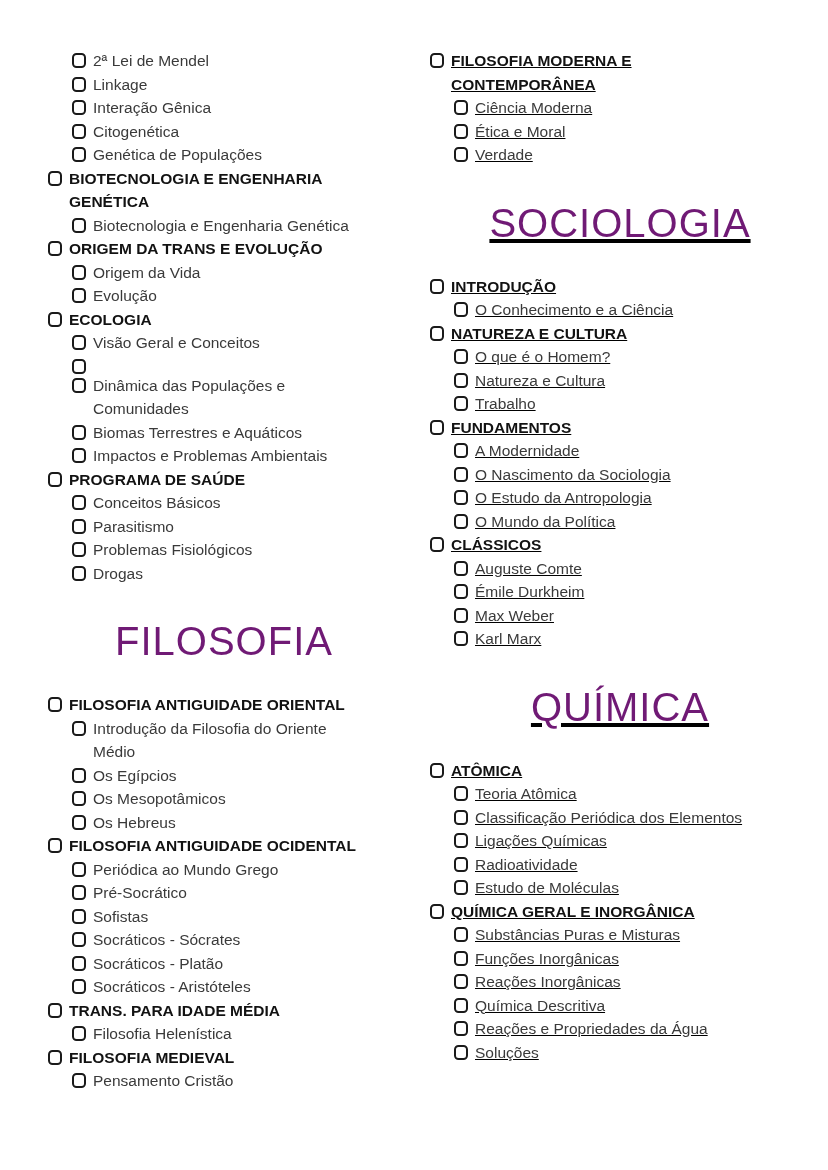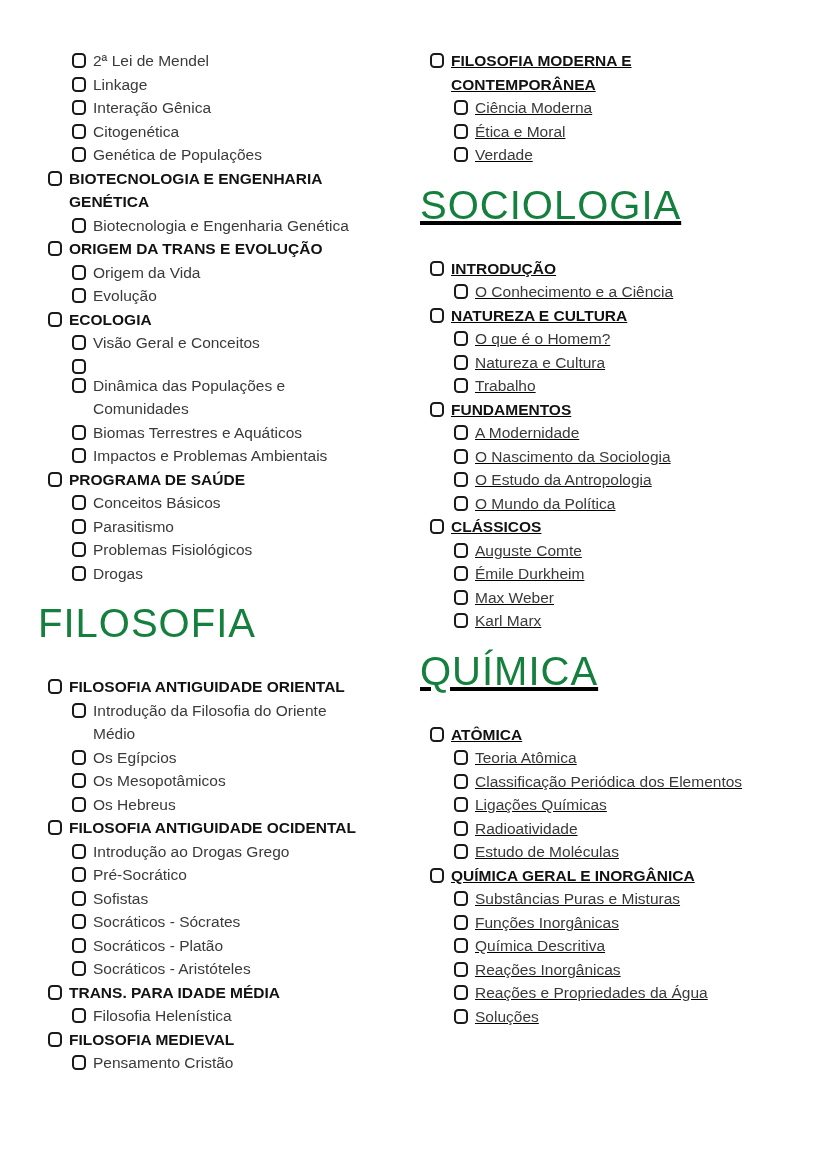--- a/index.html
+++ b/index.html
@@ -51,27 +51,28 @@
   .head-label {
     font-weight: bold;
     color: #121212;
     max-width: 300px;
   }
   .col-right .head-label { max-width: 260px; }
   .item-label { max-width: 272px; }
   .col-right .item-label { max-width: 320px; text-align: right; }
 
   .big-title {
-    margin: 18px 0 32px 0;
+    margin: 36px 0 32px 0;
     font-size: 40px;
     line-height: 40px;
     font-weight: 400;
     letter-spacing: 1px;
-    color: #15803d;
+    color: #701a75;
     white-space: nowrap;
+    text-align: center;
   }
 </style>
 </head>
 <body>
 
 <main class="page">
   <div class="col col-left" id="col-0">
   <div class="section">
 
     <div class="items">
@@ -224,21 +225,21 @@
   </div>
 
   <div class="section">
     <div class="row head-row">
       <span class="checkbox"></span>
       <span class="label head-label">FILOSOFIA ANTIGUIDADE OCIDENTAL</span>
     </div>
     <div class="items">
   <div class="row item-row">
     <span class="checkbox"></span>
-    <span class="label item-label">Introdução ao Drogas Grego</span>
+    <span class="label item-label">Periódica ao Mundo Grego</span>
   </div>
 
   <div class="row item-row">
     <span class="checkbox"></span>
     <span class="label item-label">Pré-Socrático</span>
   </div>
 
   <div class="row item-row">
     <span class="checkbox"></span>
     <span class="label item-label">Sofistas</span>
@@ -452,30 +453,30 @@
     <span class="label item-label">Substâncias Puras e Misturas</span>
   </div>
 
   <div class="row item-row">
     <span class="checkbox"></span>
     <span class="label item-label">Funções Inorgânicas</span>
   </div>
 
   <div class="row item-row">
     <span class="checkbox"></span>
+    <span class="label item-label">Reações Inorgânicas</span>
+  </div>
+
+  <div class="row item-row">
+    <span class="checkbox"></span>
     <span class="label item-label">Química Descritiva</span>
   </div>
 
   <div class="row item-row">
     <span class="checkbox"></span>
-    <span class="label item-label">Reações Inorgânicas</span>
-  </div>
-
-  <div class="row item-row">
-    <span class="checkbox"></span>
     <span class="label item-label">Reações e Propriedades da Água</span>
   </div>
 
   <div class="row item-row">
     <span class="checkbox"></span>
     <span class="label item-label">Soluções</span>
   </div>
 </div>
   </div>
 </div>

